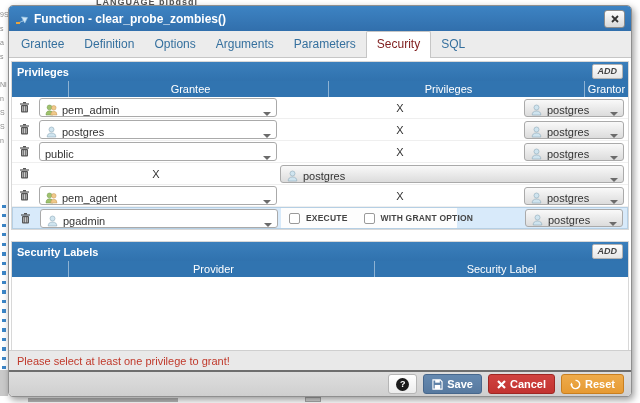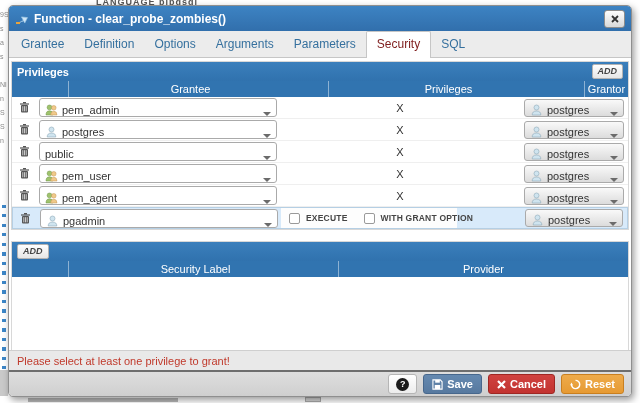--- a/index.html
+++ b/index.html
@@ -261,32 +261,20 @@
         <div class="c-del">
             <button class="trash-btn">
           <svg width="9" height="11" viewBox="0 0 9 11">
                 <rect x="1" y="3" width="7" height="7.5" rx="1" fill="#555"></rect>
                 <rect x="0" y="1.4" width="9" height="1.2" fill="#555"></rect>
                 <rect x="3" y="0" width="3" height="1.4" fill="#555"></rect>
                 <path d="M2.8 4.2 V9.3 M4.5 4.2 V9.3 M6.2 4.2 V9.3" stroke="#fff" stroke-width="0.7"></path>
               </svg>
         </button>
           </div>
-        <div class="c-grantee">
-            <div class="select light">
-          <svg class="row-icon" viewBox="0 0 13 12">
-                <circle cx="4.5" cy="3.4" r="2.4" fill="#9fc36d" stroke="#6f9347" stroke-width="0.5"></circle>
-                <path d="M1 11 Q1 6.8 4.5 6.8 Q8 6.8 8 11 Z" fill="#9fc36d" stroke="#6f9347" stroke-width="0.5"></path>
-                <circle cx="8.8" cy="3.8" r="2.3" fill="#f0c98a" stroke="#c49755" stroke-width="0.5"></circle>
-                <path d="M5.6 11 Q5.6 7.2 8.8 7.2 Q12 7.2 12 11 Z" fill="#f0c98a" stroke="#c49755" stroke-width="0.5"></path>
-              </svg>
-          <span class="lbl">pem_user</span>
-              <span class="caret"></span>
-        </div>
-          </div>
         <div class="c-priv">X</div>
         <div class="c-grantor">
             <div class="select gray">
           <svg class="row-icon" viewBox="0 0 13 12">
                 <circle cx="6.5" cy="3.5" r="2.5" fill="#cfe4ef" stroke="#8fa9b8" stroke-width="0.6"></circle>
                 <path d="M2.2 11 Q2.2 7 6.5 7 Q10.8 7 10.8 11 Z" fill="#cfe4ef" stroke="#8fa9b8" stroke-width="0.6"></path>
               </svg>
           <span class="lbl">postgres</span>
               <span class="caret"></span>
         </div>
@@ -372,26 +360,27 @@
               <span class="caret"></span>
         </div>
           </div>
       </div>
     </div>
 
     <div class="gap"></div>
 
     <div class="panel">
       <div class="panel-hd">
+        <span class="ptitle">Security Labels</span>
         <button class="add-btn">ADD</button>
       </div>
       <div class="thead">
         <div class="th" style="width:24px"></div>
+        <div class="th" style="width:290px">Provider</div>
         <div class="th" style="flex:1">Security Label</div>
-        <div class="th" style="width:290px">Provider</div>
       </div>
       <div class="sl-body"></div>
     </div>
 
   </div>
 
   <div class="errorbar">
     <span class="error-text">Please select at least one privilege to grant!</span>
   </div>
 

